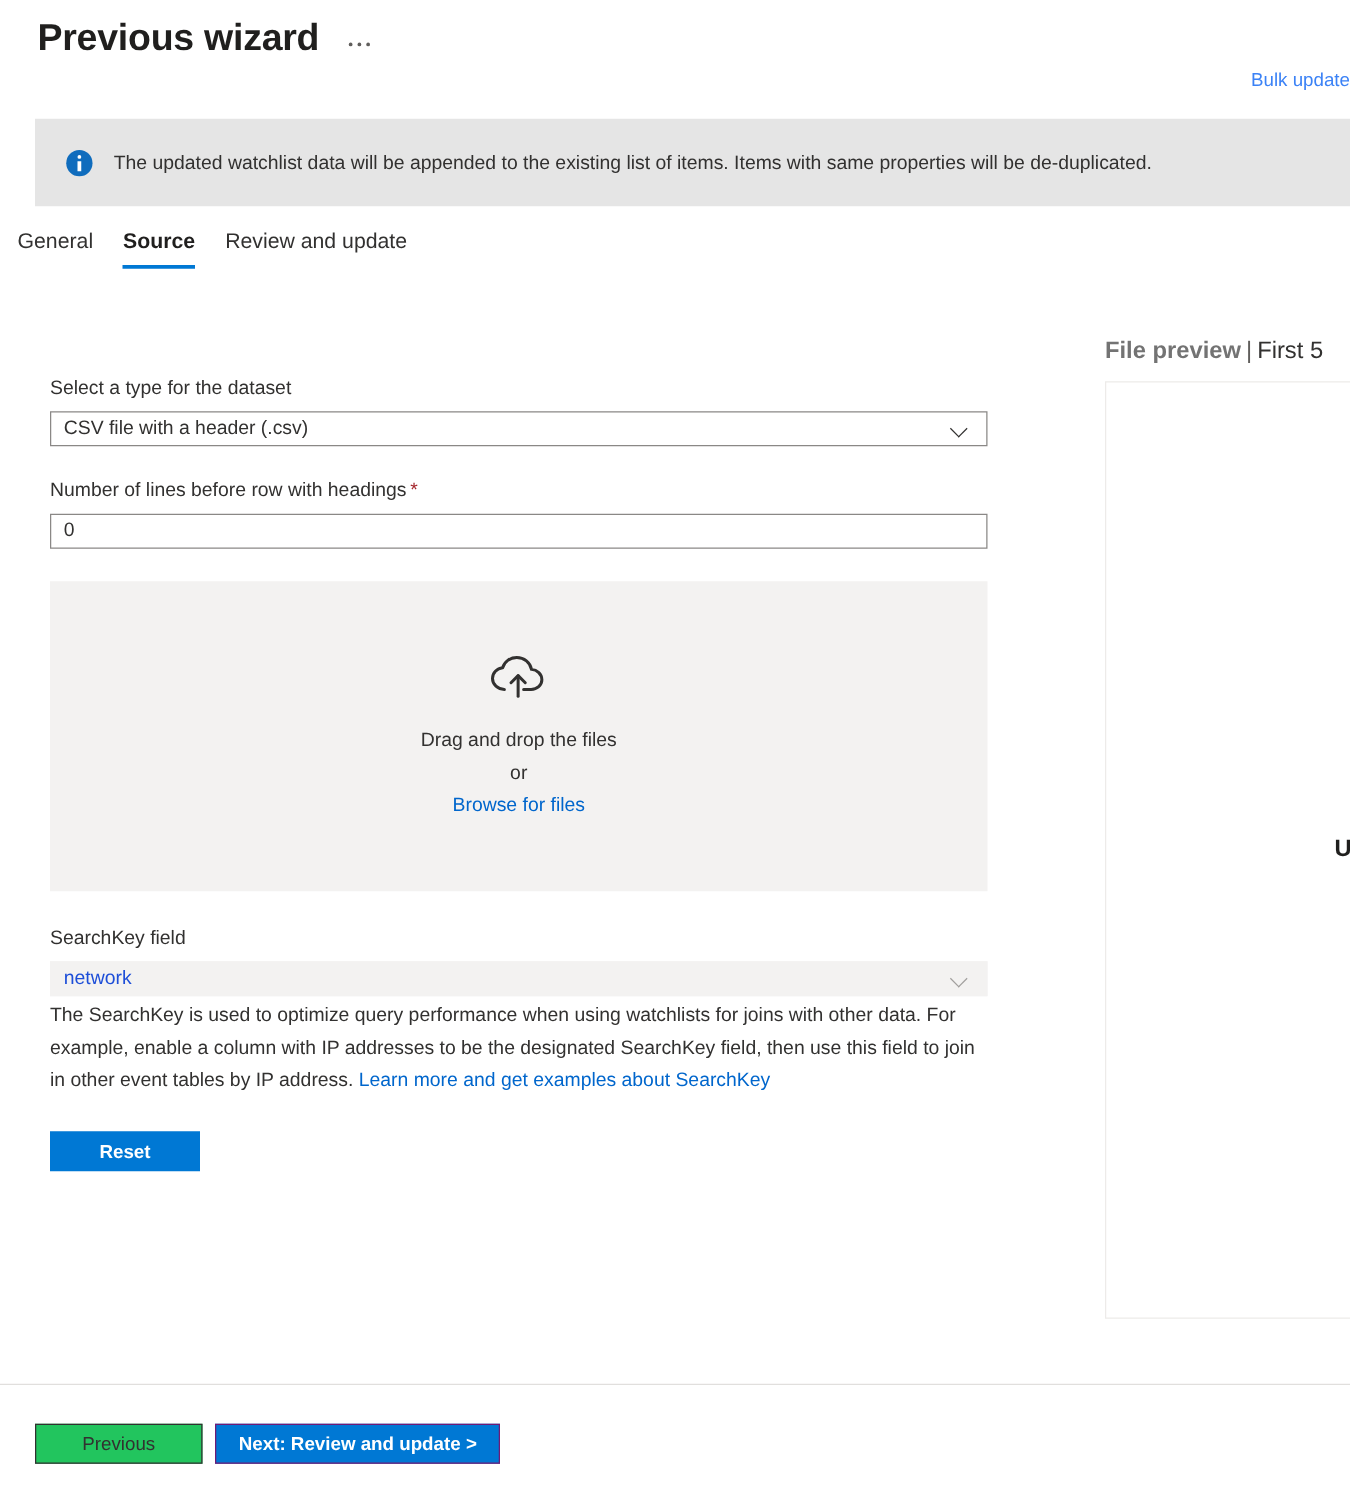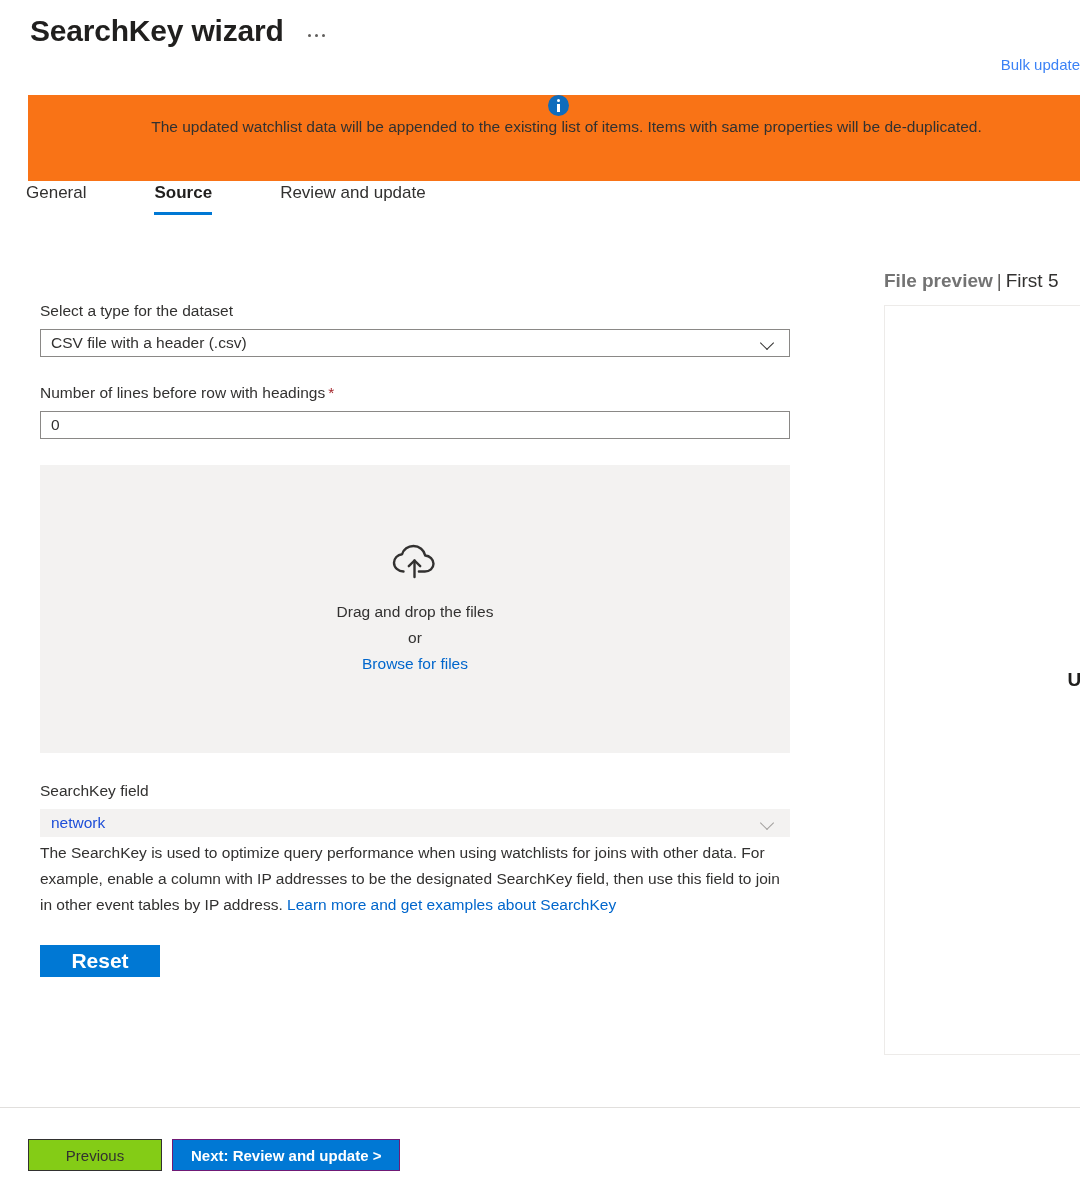--- a/index.html
+++ b/index.html
@@ -59,27 +59,26 @@
     padding: 5px 0 0 30px;
     text-align: right;
   }
 
   
   .info-banner {
     position: absolute;
     left: 28px;
     top: 95px;
     width: 1052px;
-    height: 86px;
+    height: 70px;
     box-sizing: border-box;
-    background: #f97316;
+    background: #e5e5e5;
     display: flex;
     align-items: center;
     padding-left: 25px;
-    flex-direction: column;
   }
   .info-icon {
     flex: 0 0 auto;
     width: 21px;
     height: 21px;
     border-radius: 50%;
     background: #0f6cbd;
     position: relative;
     margin-right: 17px;
   }
@@ -106,23 +105,22 @@
   }
 
   
   .tab-bar {
     position: absolute;
     left: 0;
     top: 178px;
     width: 1080px;
     display: flex;
     align-items: flex-end;
-    padding-left: 14px;
+    padding-left: 2px;
     box-sizing: border-box;
-    gap: 44px;
   }
   .tab {
     position: relative;
     font-size: 17px;
     line-height: 22px;
     color: #323130;
     padding: 4px 12px 11px 12px;
     cursor: pointer;
     white-space: nowrap;
   }
@@ -200,21 +198,21 @@
     background: #f3f2f1;
     border-color: #f3f2f1;
     color: #1d4ed8;
     cursor: default;
   }
 
   
   .dropzone {
     box-sizing: border-box;
     width: 750px;
-    height: 288px;
+    height: 248px;
     background: #f3f2f1;
     display: flex;
     flex-direction: column;
     align-items: center;
     justify-content: center;
     cursor: pointer;
   }
   .cloud-icon { margin-bottom: 14px; }
   .dz-line {
     font-size: 15.5px;
@@ -245,21 +243,21 @@
   }
 
   
   .reset-btn {
     margin-top: 27px;
     width: 120px;
     height: 32px;
     background: #0078d4;
     color: #ffffff;
     border: none;
-    font-size: 21px;
+    font-size: 15px;
     font-weight: 700;
     font-family: "Liberation Sans", sans-serif;
     cursor: pointer;
   }
 
   
   .preview-panel {
     position: absolute;
     left: 884px;
     top: 268px;
@@ -315,21 +313,21 @@
     left: 28px;
     top: 1139px;
     display: flex;
     align-items: center;
     gap: 10px;
   }
   .btn-secondary {
     height: 32px;
     min-width: 134px;
     padding: 0 14px;
-    background: #84cc16;
+    background: #22c55e;
     border: 1px solid #323130;
     color: #323130;
     font-size: 15px;
     font-family: "Liberation Sans", sans-serif;
     cursor: pointer;
   }
   .btn-primary {
     height: 32px;
     padding: 0 18px;
     background: #0078d4;
@@ -339,21 +337,21 @@
     font-weight: 700;
     font-family: "Liberation Sans", sans-serif;
     cursor: pointer;
   }
 </style>
 </head>
 <body>
 
 <div class="page-header">
   <div class="title-row">
-    <h1 class="page-title">SearchKey wizard</h1>
+    <h1 class="page-title">Previous wizard</h1>
     <div class="ellipsis-menu">
       <i></i>
       <i></i>
       <i></i>
     </div>
   </div>
   <div class="page-subtitle">Bulk update</div>
 </div>
 
 <div class="info-banner">

